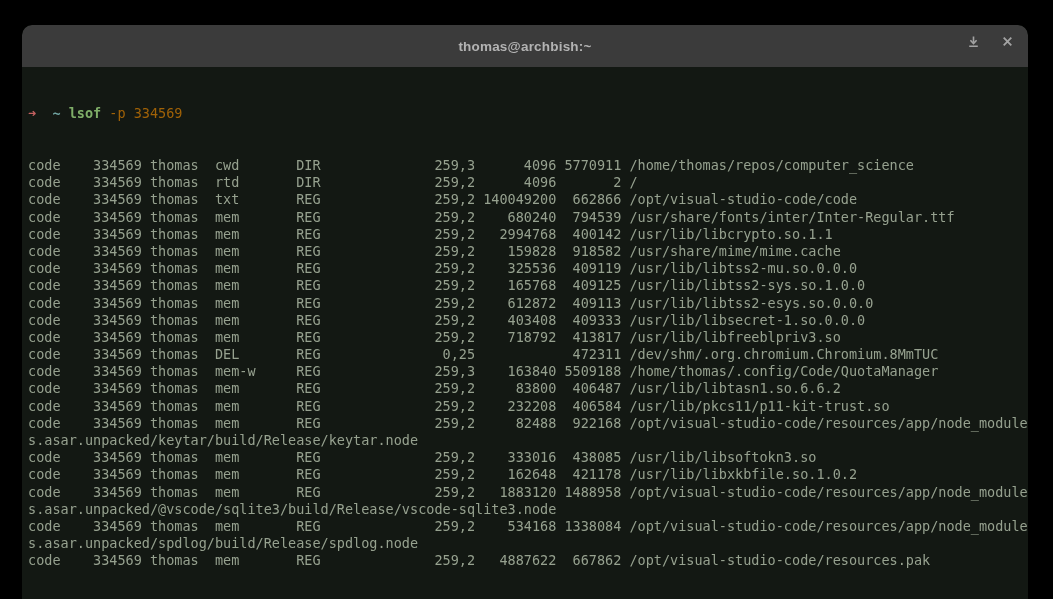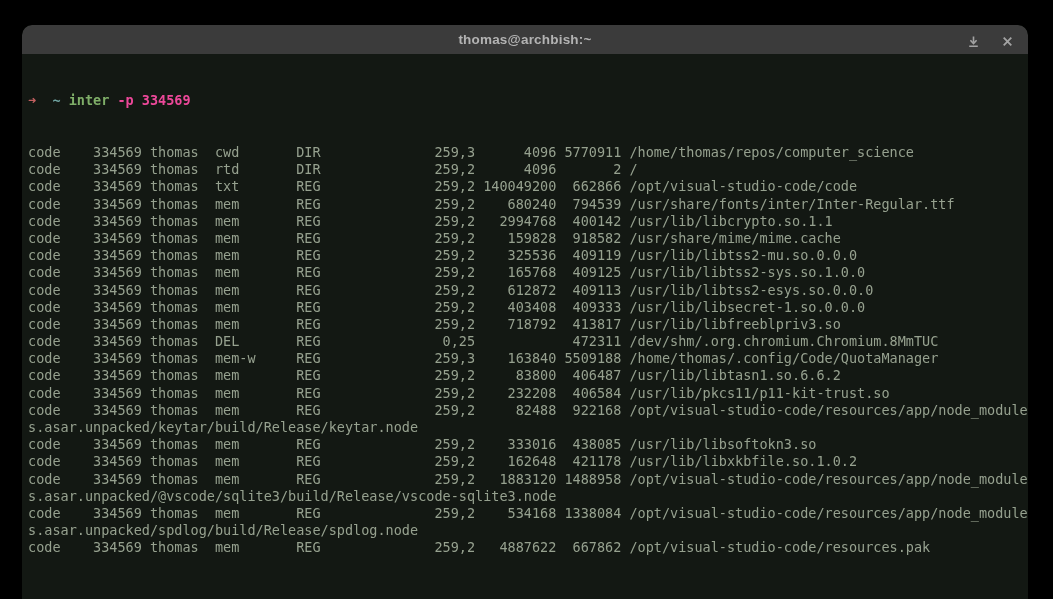--- a/index.html
+++ b/index.html
@@ -15,21 +15,21 @@
     left: 22px;
     top: 25px;
     width: 1006px;
     height: 580px;
     border-radius: 10px 10px 0 0;
     background: var(--terminal-bg, #131813);
     overflow: hidden;
   }
   .titlebar {
     position: relative;
-    height: 29px;
+    height: 42px;
     background: var(--titlebar, #3b3b3b);
     border-radius: 10px 10px 0 0;
     display: flex;
     align-items: center;
     justify-content: center;
   }
   .titlebar .title {
     font-family: "Liberation Sans", sans-serif;
     font-weight: bold;
     font-size: 13.5px;
@@ -77,16 +77,16 @@
         <path d="M2.2 11.2 H10.8" stroke="#a3a3a3" stroke-width="1.6" fill="none"></path>
       </svg>
     </button>
     <button class="tb-btn btn-close" title="">
       <svg width="11" height="11" viewBox="0 0 11 11">
         <path d="M1.7 1.7 L9.3 9.3 M9.3 1.7 L1.7 9.3" stroke="#a3a3a3" stroke-width="1.8" fill="none"></path>
       </svg>
     </button>
   </div>
   <div class="terminal">
-    <div class="line" id="prompt-line"><span class="bold" style="color: rgb(195, 96, 96);">➜</span><span style="color: rgb(150, 161, 143);">  </span><span class="bold" style="color: rgb(111, 163, 160);">~</span><span style="color: rgb(150, 161, 143);"> </span><span class="bold" style="color: rgb(127, 174, 104);">inter</span><span style="color: #ec4899; font-weight: bold;"> -p 334569</span></div>
+    <div class="line" id="prompt-line"><span class="bold" style="color: rgb(195, 96, 96);">➜</span><span style="color: rgb(150, 161, 143);">  </span><span class="bold" style="color: rgb(111, 163, 160);">~</span><span style="color: rgb(150, 161, 143);"> </span><span class="bold" style="color: rgb(127, 174, 104);">lsof</span><span style="color: #a16207;"> -p 334569</span></div>
     <div id="rows"><div class="line">code    334569 thomas  cwd       DIR              259,3      4096 5770911 /home/thomas/repos/computer_science</div><div class="line">code    334569 thomas  rtd       DIR              259,2      4096       2 /</div><div class="line">code    334569 thomas  txt       REG              259,2 140049200  662866 /opt/visual-studio-code/code</div><div class="line">code    334569 thomas  mem       REG              259,2    680240  794539 /usr/share/fonts/inter/Inter-Regular.ttf</div><div class="line">code    334569 thomas  mem       REG              259,2   2994768  400142 /usr/lib/libcrypto.so.1.1</div><div class="line">code    334569 thomas  mem       REG              259,2    159828  918582 /usr/share/mime/mime.cache</div><div class="line">code    334569 thomas  mem       REG              259,2    325536  409119 /usr/lib/libtss2-mu.so.0.0.0</div><div class="line">code    334569 thomas  mem       REG              259,2    165768  409125 /usr/lib/libtss2-sys.so.1.0.0</div><div class="line">code    334569 thomas  mem       REG              259,2    612872  409113 /usr/lib/libtss2-esys.so.0.0.0</div><div class="line">code    334569 thomas  mem       REG              259,2    403408  409333 /usr/lib/libsecret-1.so.0.0.0</div><div class="line">code    334569 thomas  mem       REG              259,2    718792  413817 /usr/lib/libfreeblpriv3.so</div><div class="line">code    334569 thomas  DEL       REG               0,25            472311 /dev/shm/.org.chromium.Chromium.8MmTUC</div><div class="line">code    334569 thomas  mem-w     REG              259,3    163840 5509188 /home/thomas/.config/Code/QuotaManager</div><div class="line">code    334569 thomas  mem       REG              259,2     83800  406487 /usr/lib/libtasn1.so.6.6.2</div><div class="line">code    334569 thomas  mem       REG              259,2    232208  406584 /usr/lib/pkcs11/p11-kit-trust.so</div><div class="line">code    334569 thomas  mem       REG              259,2     82488  922168 /opt/visual-studio-code/resources/app/node_module</div><div class="line">s.asar.unpacked/keytar/build/Release/keytar.node</div><div class="line">code    334569 thomas  mem       REG              259,2    333016  438085 /usr/lib/libsoftokn3.so</div><div class="line">code    334569 thomas  mem       REG              259,2    162648  421178 /usr/lib/libxkbfile.so.1.0.2</div><div class="line">code    334569 thomas  mem       REG              259,2   1883120 1488958 /opt/visual-studio-code/resources/app/node_module</div><div class="line">s.asar.unpacked/@vscode/sqlite3/build/Release/vscode-sqlite3.node</div><div class="line">code    334569 thomas  mem       REG              259,2    534168 1338084 /opt/visual-studio-code/resources/app/node_module</div><div class="line">s.asar.unpacked/spdlog/build/Release/spdlog.node</div><div class="line">code    334569 thomas  mem       REG              259,2   4887622  667862 /opt/visual-studio-code/resources.pak</div></div>
   </div>
 </div>
 
 </body></html>

